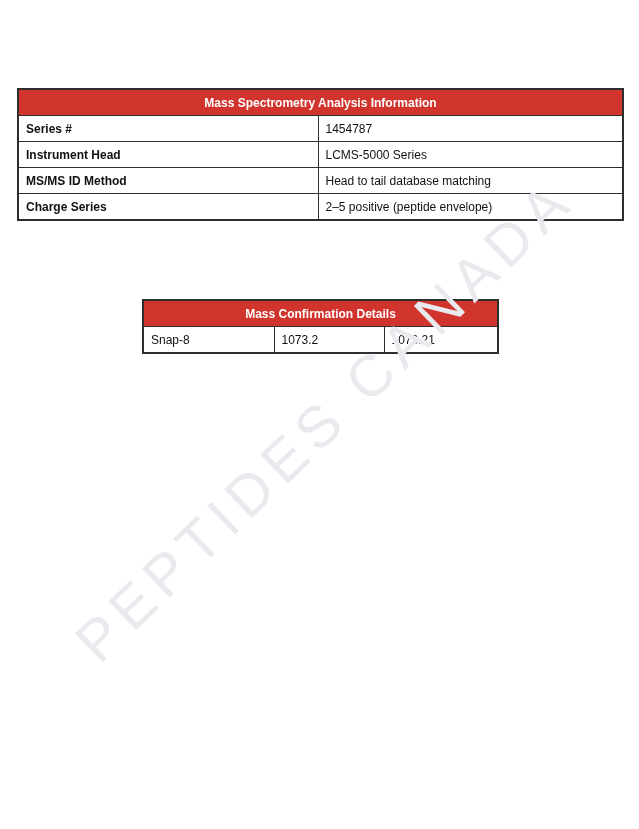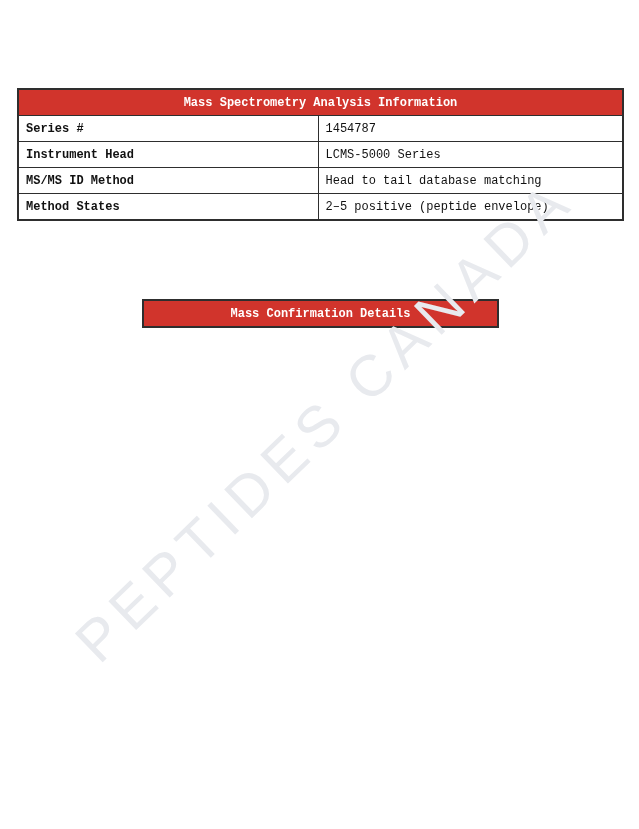--- a/index.html
+++ b/index.html
@@ -33,21 +33,20 @@
     border-width: 2px;
   }
   table.report th,
   table.report td {
     height: 25px;
     padding: 0 7px;
     vertical-align: middle;
     text-align: left;
     overflow: hidden;
     white-space: nowrap;
-    font-family: Liberation Mono, monospace;
   }
   .title-cell {
     background: #d1342c;
     color: #ffffff;
     font-weight: bold;
     text-align: center !important;
     font-size: 12px;
   }
   .label-cell, .col-header {
     font-weight: bold;
@@ -103,34 +102,39 @@
       </tr>
       <tr>
         <td class="label-cell">Instrument Head</td>
         <td>LCMS-5000 Series</td>
       </tr>
       <tr>
         <td class="label-cell">MS/MS ID Method</td>
         <td>Head to tail database matching</td>
       </tr>
       <tr>
-        <td class="label-cell">Method States</td>
+        <td class="label-cell">Charge Series</td>
         <td>2–5 positive (peptide envelope)</td>
       </tr>
     </tbody>
   </table>
 
   <table class="report" id="mass-confirm-table">
     <colgroup>
       <col style="width: 131px;">
       <col style="width: 110px;">
       <col style="width: 114px;">
     </colgroup>
     <tbody>
       <tr>
         <th class="title-cell" colspan="3">Mass Confirmation Details</th>
       </tr>
+      <tr>
+        <td>Snap-8</td>
+        <td>1073.2</td>
+        <td>1073.21</td>
+      </tr>
     </tbody>
   </table>
 
   <div class="watermark">PEPTIDES CANADA</div>
 
 </div>
 
 </body></html>

